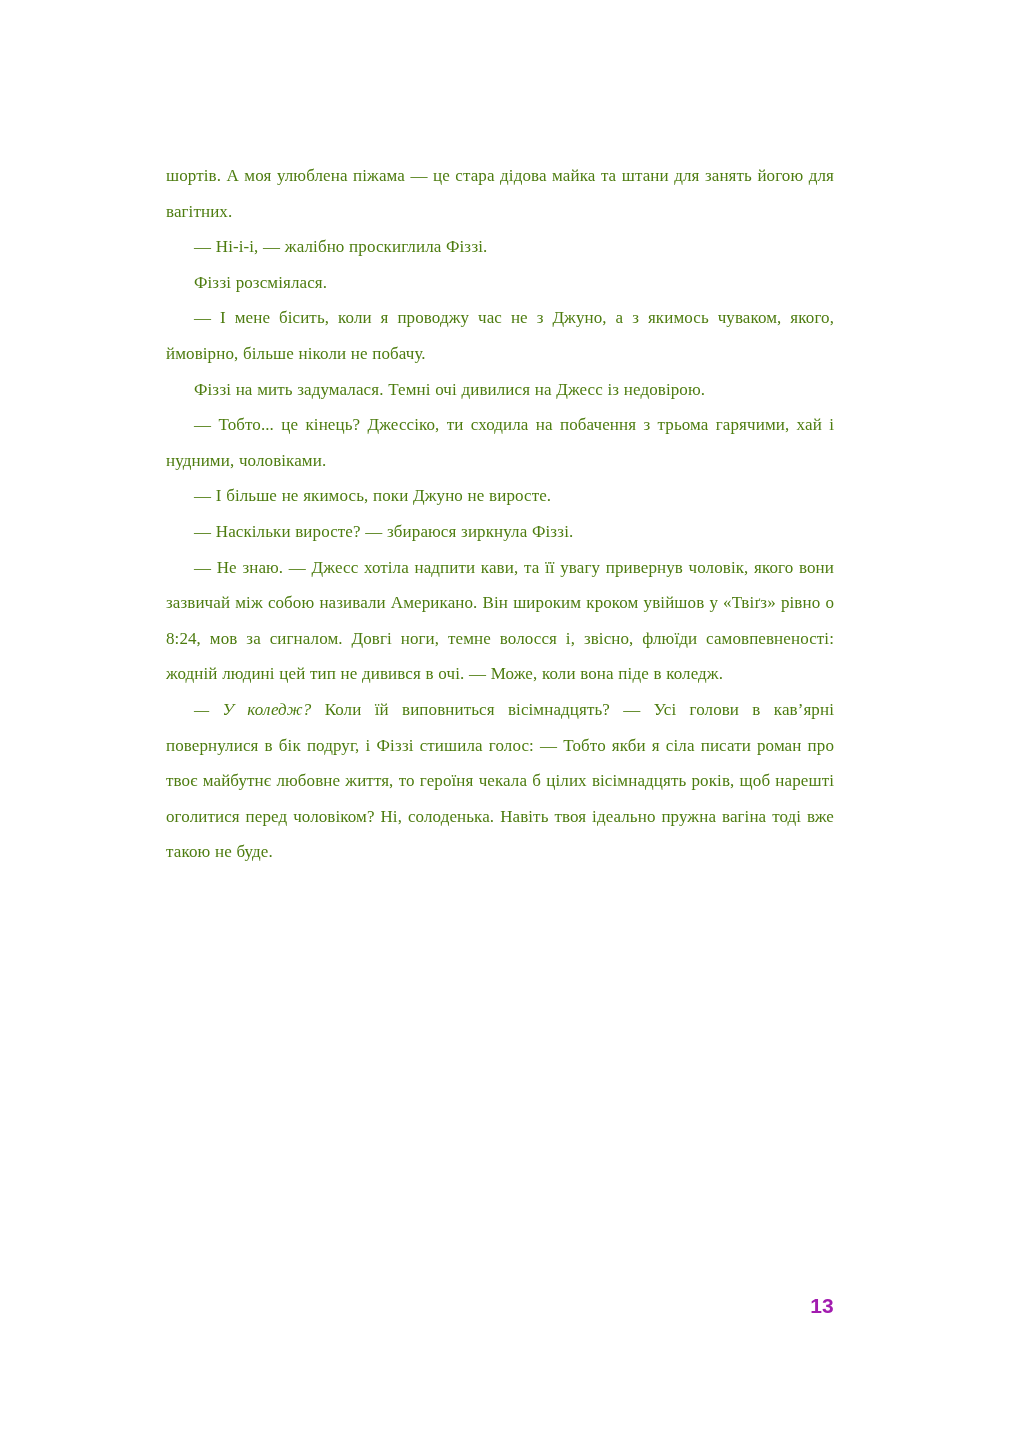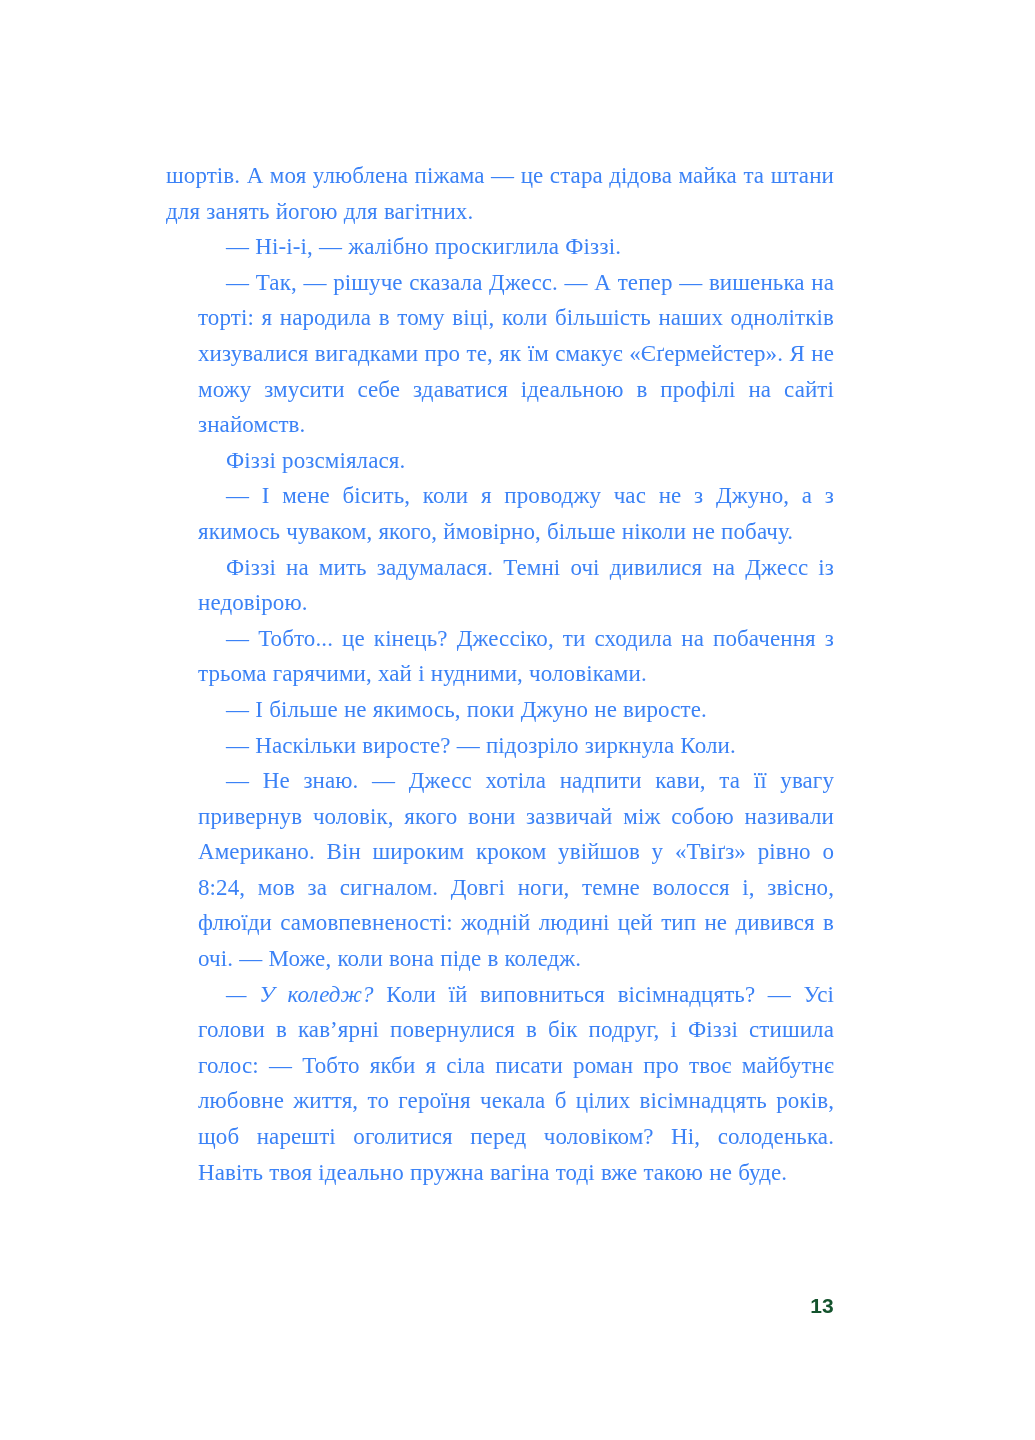--- a/index.html
+++ b/index.html
@@ -23,81 +23,79 @@
 
   .text-block {
     position: absolute;
     left: 166px;
     top: 158px;
     width: 668px;
   }
 
   .para {
     margin: 0;
-    font-size: 23px;
+    font-size: 17px;
     line-height: 35.6px;
-    color: #3b82f6;
+    color: #4d7c0f;
     text-align: justify;
     text-justify: inter-word;
     hyphens: manual;
     -webkit-hyphens: manual;
     letter-spacing: 0.1px;
     word-spacing: 0.3px;
   }
 
   .para.indent {
     text-indent: 28px;
-    margin-left: 32px;
   }
 
   .para.last-line-left {
     text-align-last: left;
   }
 
   .em {
     font-style: italic;
   }
 
   .page-number {
     position: absolute;
     left: 166px;
     top: 1294px;
     width: 668px;
     text-align: right;
     font-family: "Liberation Sans", "DejaVu Sans", sans-serif;
     font-size: 21px;
     font-weight: 700;
-    color: #14532d;
+    color: #a21caf;
     letter-spacing: 0.2px;
   }
 </style>
 </head>
 <body>
 
 <div class="page">
 
   <div class="text-block">
 
     <p class="para last-line-left">шортів. А моя улюблена піжама — це стара дідова майка та штани для занять йогою для вагітних.</p>
 
     <p class="para indent last-line-left">— Ні-і-і, — жалібно проскиглила Фіззі.</p>
 
-    <p class="para indent last-line-left">— Так, — рішуче сказала Джесс. — А тепер — вишенька на торті: я народила в тому віці, коли більшість наших однолітків хизувалися вигадками про те, як їм смакує «Єґермейстер». Я не можу змусити себе здаватися ідеальною в профілі на сайті знайомств.</p>
 
     <p class="para indent last-line-left">Фіззі розсміялася.</p>
 
     <p class="para indent last-line-left">— І мене бісить, коли я проводжу час не з Джуно, а з якимось чуваком, якого, ймовірно, більше ніколи не побачу.</p>
 
     <p class="para indent last-line-left">Фіззі на мить задумалася. Темні очі дивилися на Джесс із недовірою.</p>
 
     <p class="para indent last-line-left">— Тобто... це кінець? Джессіко, ти сходила на побачення з трьома гарячими, хай і нудними, чоловіками.</p>
 
     <p class="para indent last-line-left">— І більше не якимось, поки Джуно не виросте.</p>
 
-    <p class="para indent last-line-left">— Наскільки виросте? — підозріло зиркнула Коли.</p>
+    <p class="para indent last-line-left">— Наскільки виросте? — збираюся зиркнула Фіззі.</p>
 
     <p class="para indent last-line-left">— Не знаю. — Джесс хотіла надпити кави, та її увагу привернув чоловік, якого вони зазвичай між собою називали Американо. Він широким кроком увійшов у «Твіґз» рівно о 8:24, мов за сигналом. Довгі ноги, темне волосся і, звісно, флюїди самовпевненості: жодній людині цей тип не дивився в очі. — Може, коли вона піде в коледж.</p>
 
 
     <p class="para indent last-line-left"><span class="em">— У коледж?</span><span> Коли їй виповниться вісімнадцять? — Усі голови в кав’ярні повернулися в бік подруг, і Фіззі стишила голос: — Тобто якби я сіла писати роман про твоє майбутнє любовне життя, то героїня чекала б цілих вісімнадцять років, щоб нарешті оголитися перед чоловіком? Ні, солоденька. Навіть твоя ідеально пружна вагіна тоді вже такою не буде.</span></p>
 
   </div>
 
   <div class="page-number">13</div>
 

